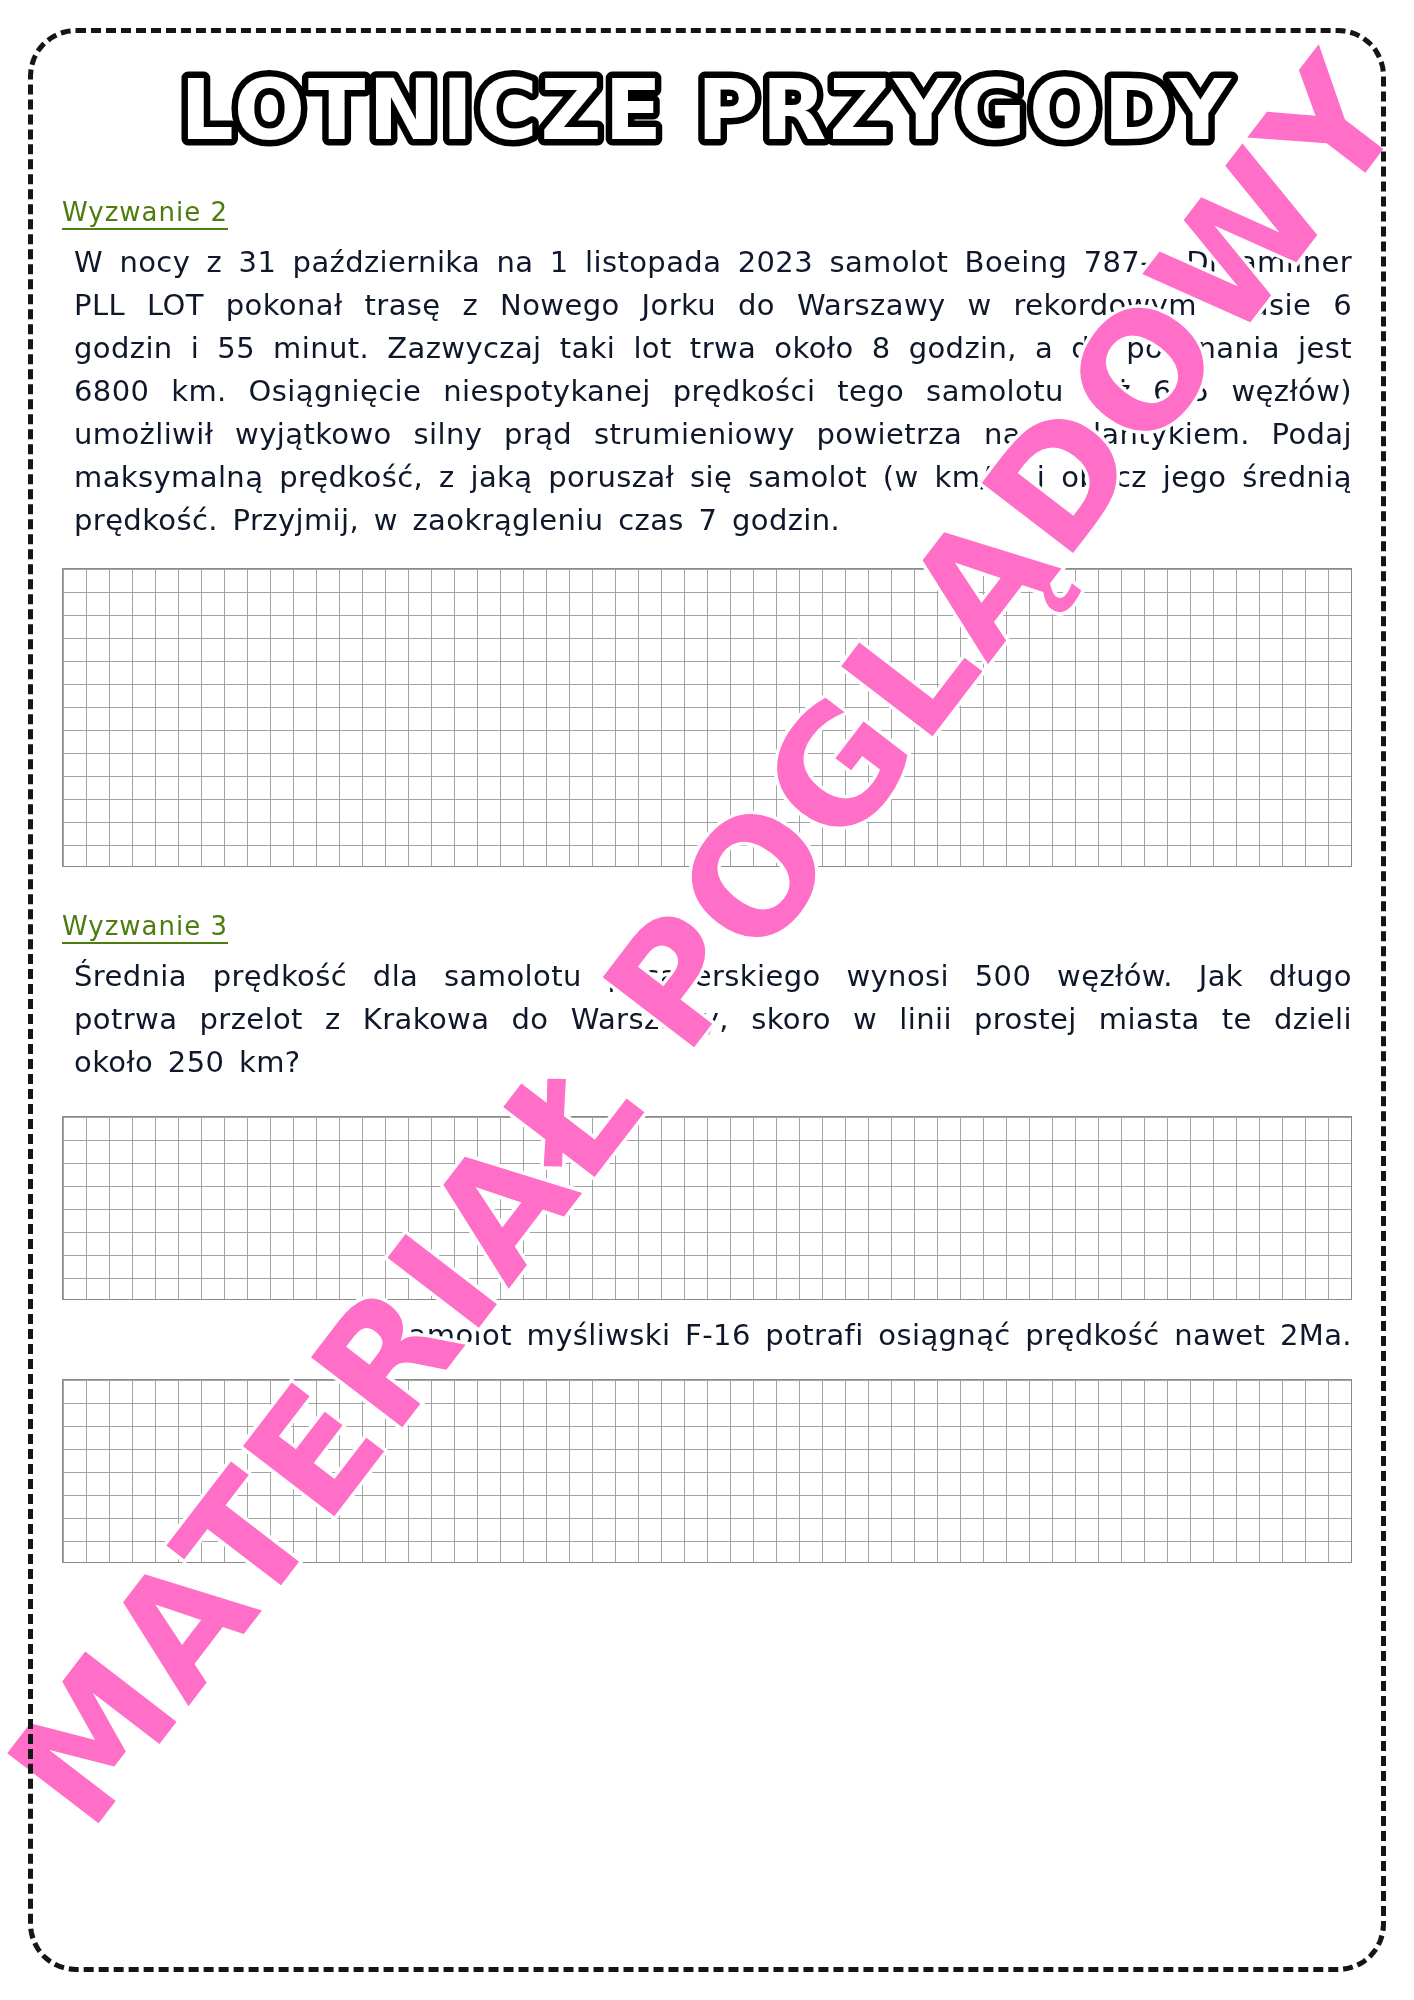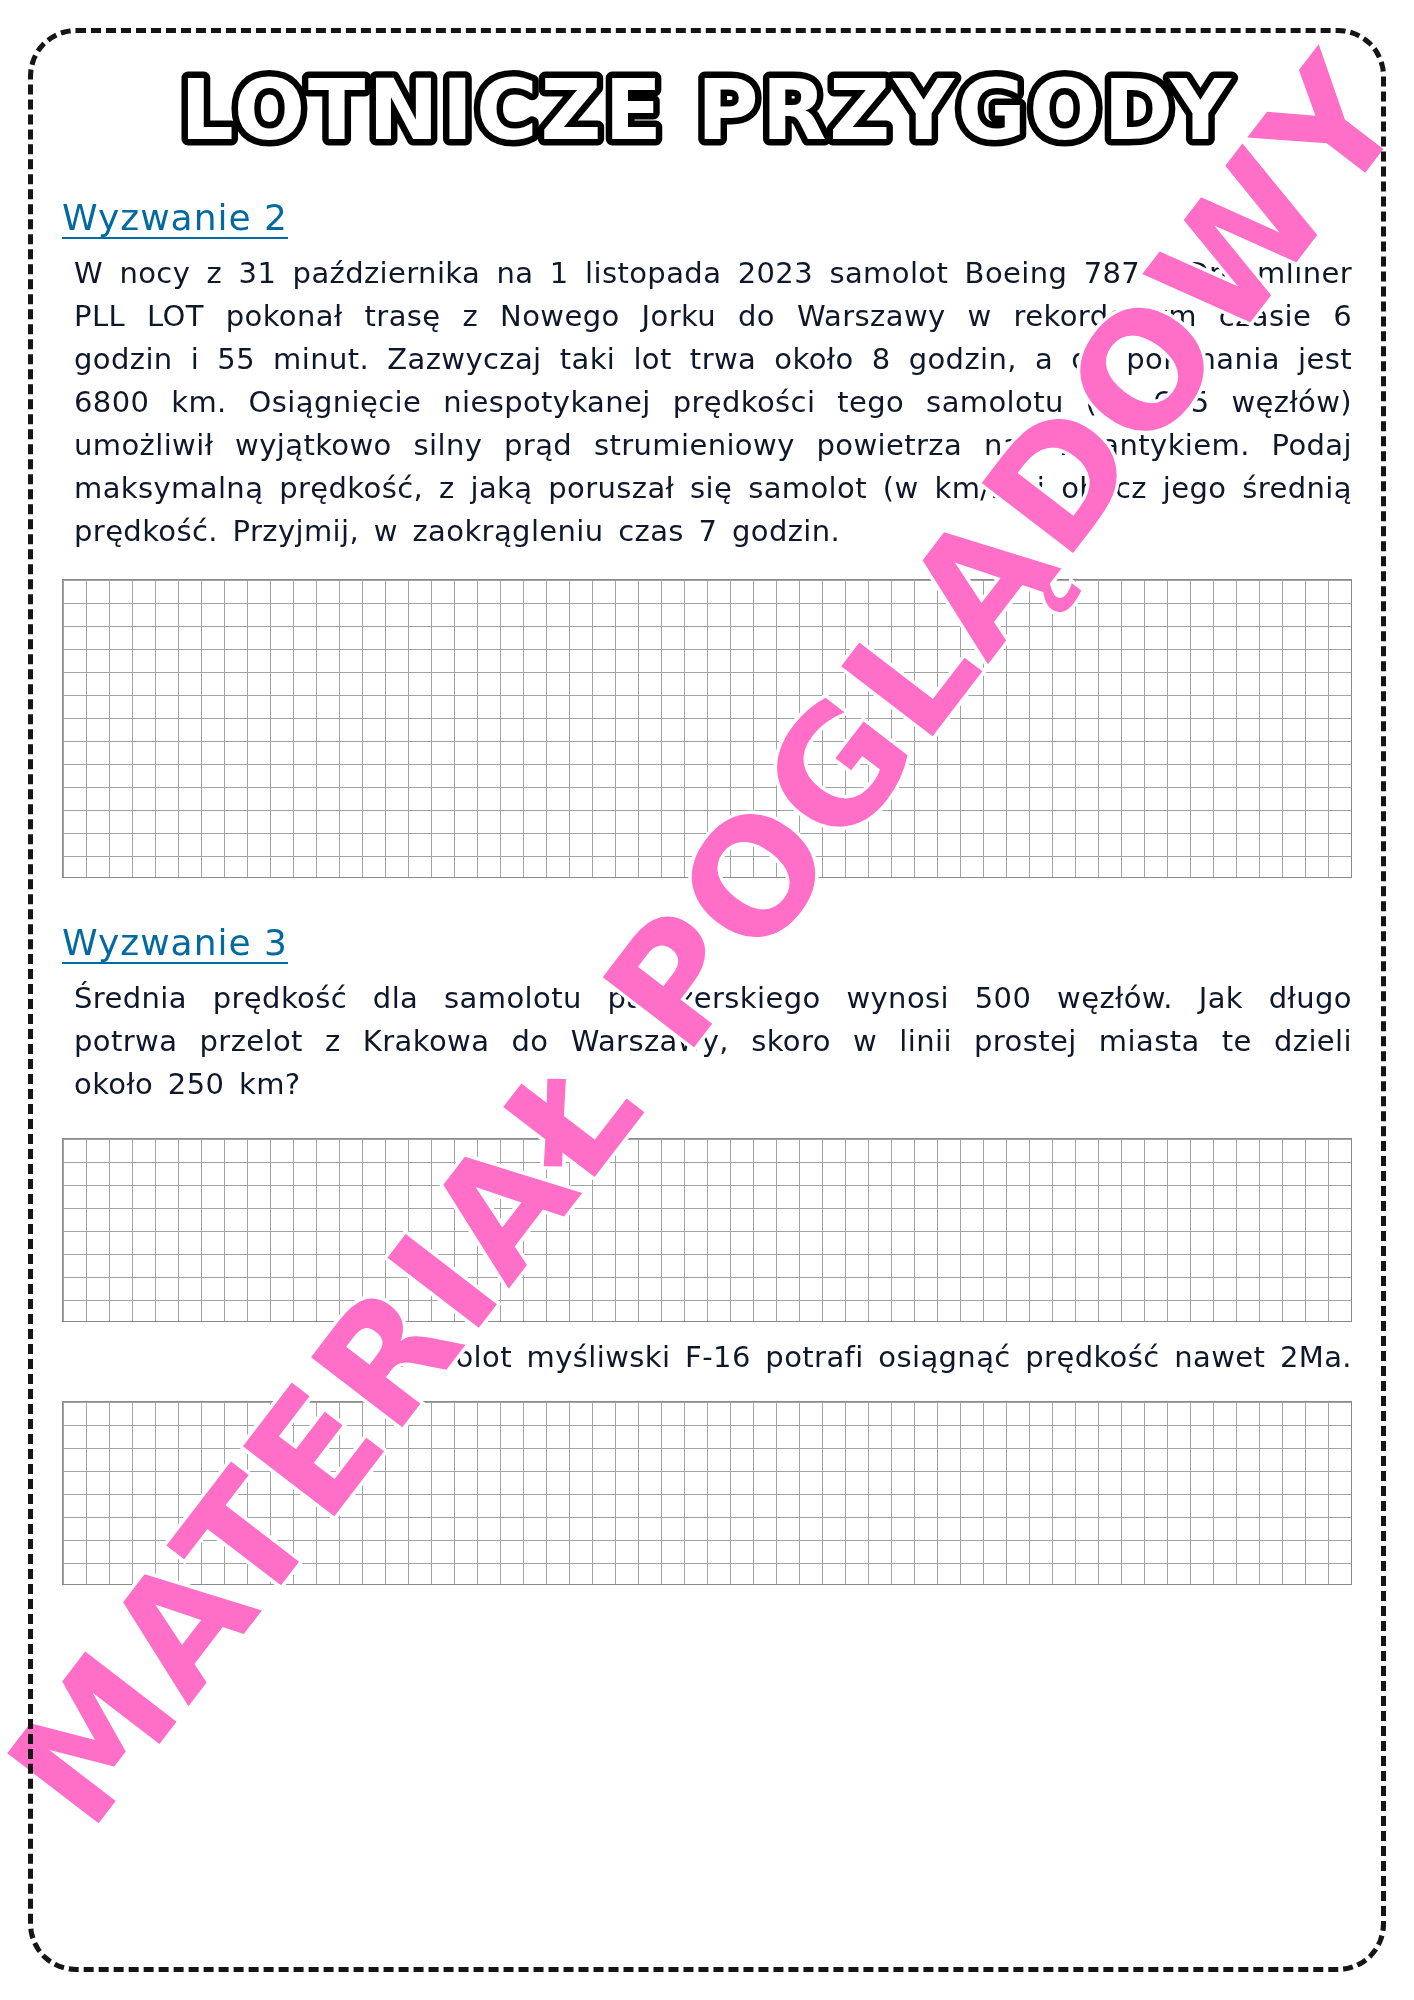--- a/index.html
+++ b/index.html
@@ -41,27 +41,27 @@
   }
   .subtitle {
     text-align: center;
     font-size: 52px;
     margin-top: 6px;
     letter-spacing: 2px;
     color: #141414;
   }
   .challenge-heading {
     display: inline-block;
-    font-size: 36px;
+    font-size: 26px;
     font-weight: 500;
     letter-spacing: 1px;
     text-decoration: underline;
     text-underline-offset: 7px;
     text-decoration-thickness: 2px;
-    color: #0369a1;
+    color: #4d7c0f;
   }
   .h1st { margin-top: 30px; }
   .h2nd { margin-top: 44px; }
   .h3rd { margin-top: 40px; }
   .challenge-body {
     margin: 14px 0 0 12px;
     font-size: 29px;
     line-height: 43px;
     text-align: justify;
     letter-spacing: 0.4px;

